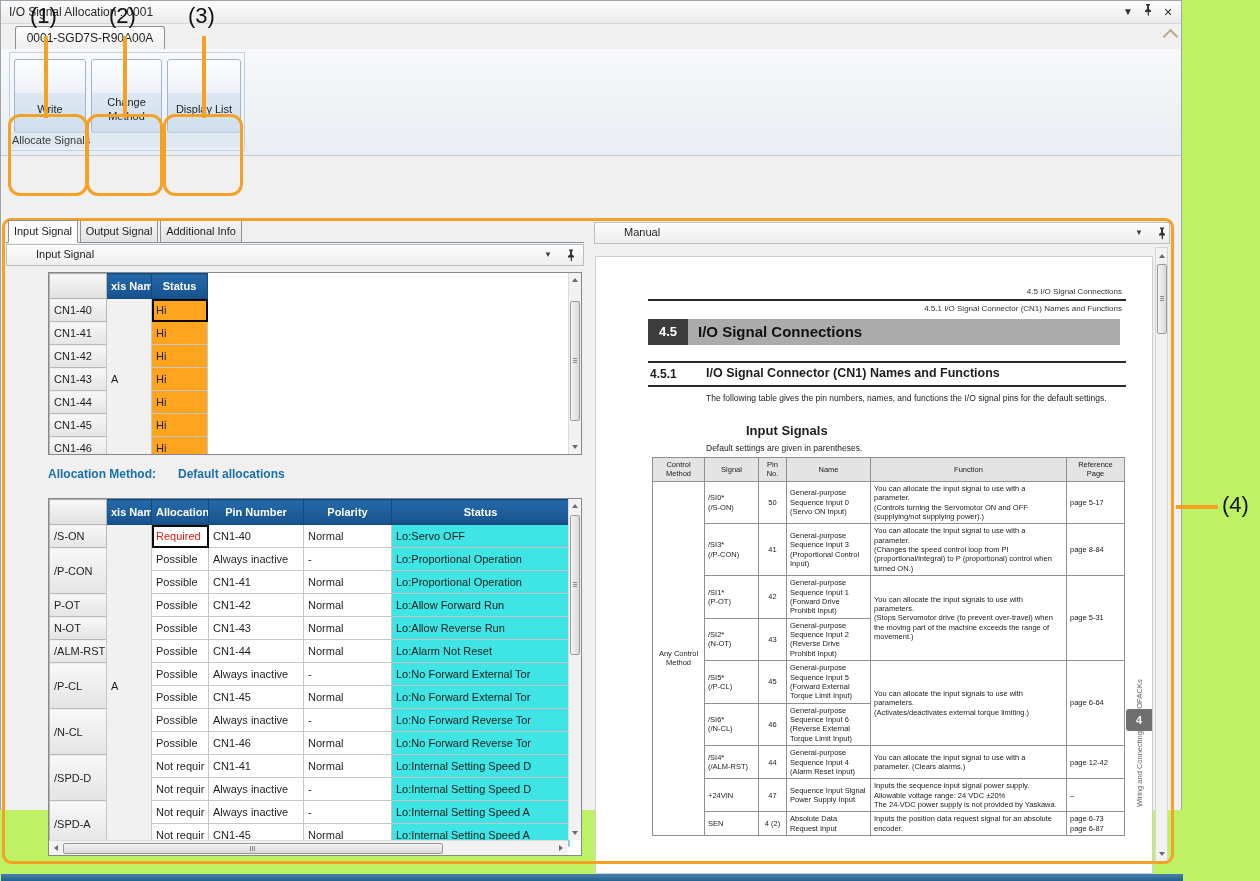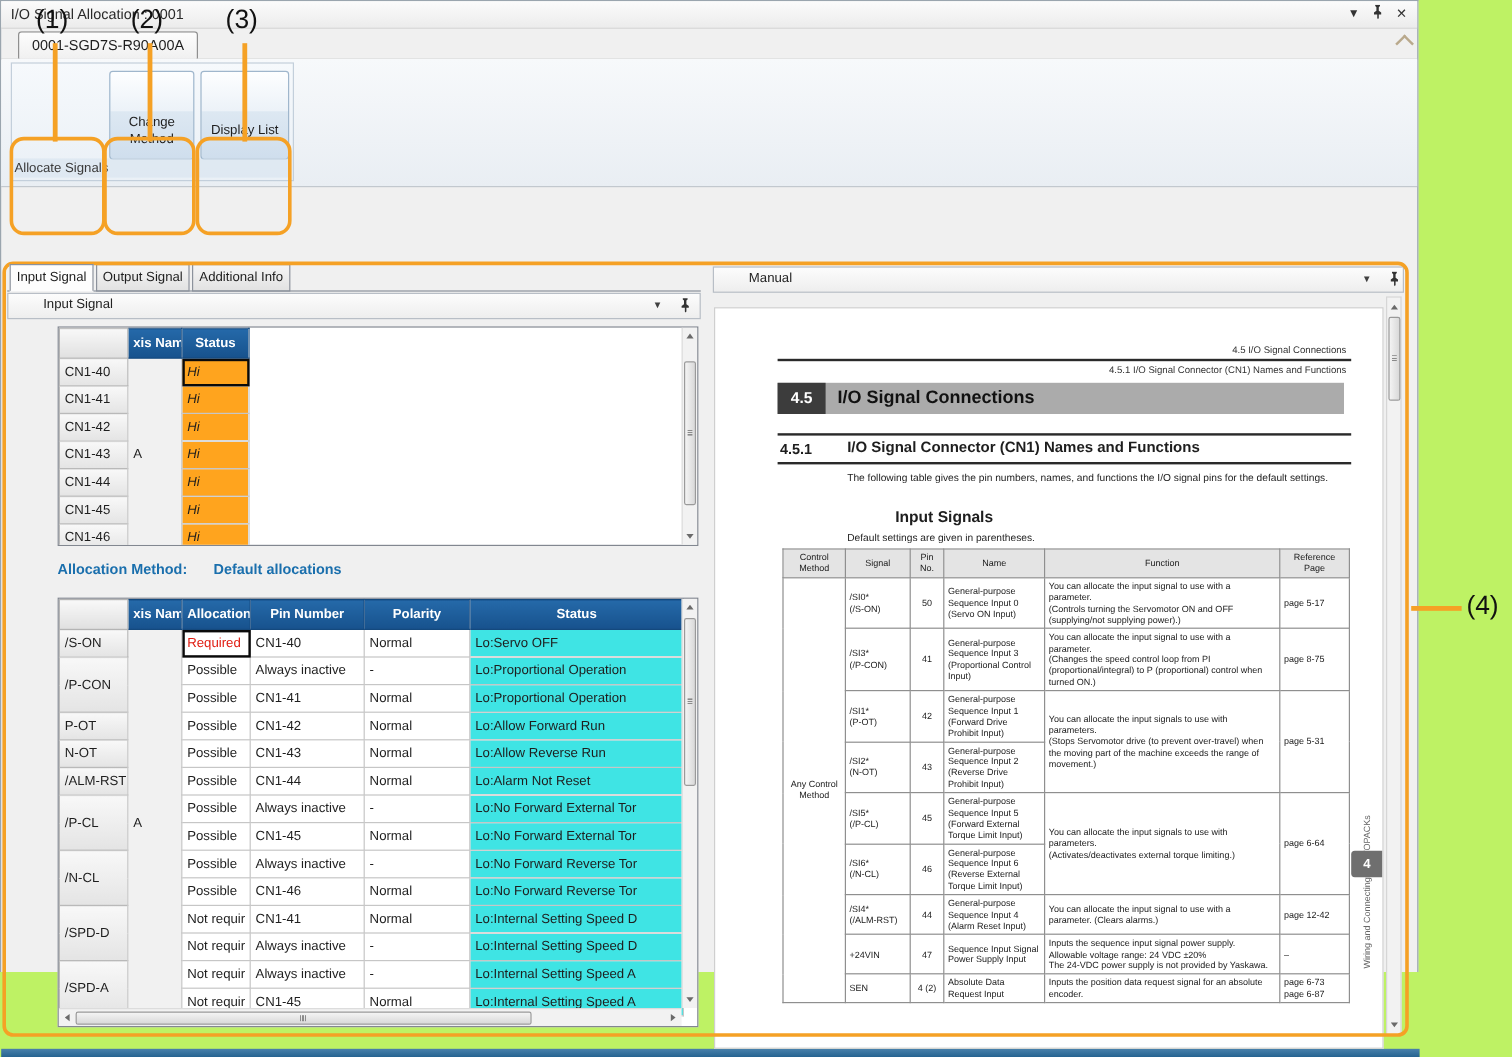--- a/index.html
+++ b/index.html
@@ -32,21 +32,21 @@
 
   
   .gridbox{background:#fff;border:1px solid #828790;box-sizing:border-box;overflow:hidden;}
   table.grid{border-collapse:collapse;table-layout:fixed;font-size:11px;}
   table.grid td,table.grid th{box-sizing:border-box;overflow:hidden;white-space:nowrap;padding:0 4px;border:1px solid #c6c6c6;height:23px;font-weight:normal;text-align:left;}
   table.grid th{height:25px;}
   .hdb{background:linear-gradient(#2569a9,#17528d);color:#fff !important;text-align:center !important;border-color:#14497e !important;font-weight:bold !important;}
   .hdg{background:linear-gradient(#f8f8f8,#e0e0e0);border-color:#b4b4b4 !important;}
   .rh{background:linear-gradient(#f8f8f8,#e4e4e4);border-color:#b9b9b9 !important;}
   .axisc{background:#f1f1f1;vertical-align:middle;}
-  .st-or{background:#ffa41e;font-style:italic;}
+  .st-or{background:#ffa41e;}
   .st-cy{background:#3fe4e4;}
   .req{color:#e01b10;}
   .sel{outline:2px solid #0a0a0a;outline-offset:-2px;}
 
   
   .sbv{position:absolute;width:13px;background:#f2f2f2;border-left:1px solid #dcdcdc;box-sizing:border-box;cursor:default;}
   .sbh{position:absolute;height:15px;background:#f2f2f2;border-top:1px solid #dcdcdc;box-sizing:border-box;cursor:default;}
   .thumbv{position:absolute;left:1px;width:10px;background:linear-gradient(90deg,#f4f4f4,#d9d9d9);border:1px solid #9a9a9a;border-radius:2px;box-sizing:border-box;}
   .thumbh{position:absolute;top:2px;height:11px;background:linear-gradient(#f4f4f4,#d9d9d9);border:1px solid #9a9a9a;border-radius:2px;box-sizing:border-box;}
   .gripv{position:absolute;left:2px;right:2px;top:50%;height:5px;margin-top:-3px;background:repeating-linear-gradient(180deg,#8a8a8a 0 1px,transparent 1px 2px);}
@@ -95,20 +95,21 @@
       <span class="abs tb-ico" style="left:1158px;font-size:11px;">✕</span>
     </div>
 
     <div class="abs" id="tabstrip">
       <div class="abs" id="devtab">0001-SGD7S-R90A00A</div>
       <div class="abs" style="left:1164px;top:8px;" id="chevron"></div>
     </div>
 
     <div class="abs" id="ribbon">
       <div class="abs" id="groupbox">
+        <div class="abs rbtn" style="left:4px;width:72px;">Write</div>
         <div class="abs rbtn" style="left:81px;width:71px;">Change Method</div>
         <div class="abs rbtn" style="left:157px;width:74px;">Display List</div>
         <div class="abs" id="grouplabel">Allocate Signals</div>
       </div>
     </div>
 
     <div class="abs" id="bottombar"></div>
   </div>
 
   <div class="abs" style="left:6px;top:220px;width:578px;height:640px;">
@@ -378,21 +379,21 @@
 (Controls turning the Servomotor ON and OFF (supplying/not supplying power).)</td>
           <td>page 5-17</td>
         </tr>
         <tr>
           <td class="pre">/SI3*
 (/P-CON)</td>
           <td class="tc">41</td>
           <td>General-purpose Sequence Input 3 (Proportional Control Input)</td>
           <td class="pre">You can allocate the input signal to use with a parameter.
 (Changes the speed control loop from PI (proportional/integral) to P (proportional) control when turned ON.)</td>
-          <td>page 8-75</td>
+          <td>page 8-84</td>
         </tr>
         <tr>
           <td class="pre">/SI1*
 (P-OT)</td>
           <td class="tc">42</td>
           <td>General-purpose Sequence Input 1 (Forward Drive Prohibit Input)</td>
           <td class="pre" rowspan="2">You can allocate the input signals to use with parameters.
 (Stops Servomotor drive (to prevent over-travel) when the moving part of the machine exceeds the range of movement.)</td>
           <td rowspan="2">page 5-31</td>
         </tr>

